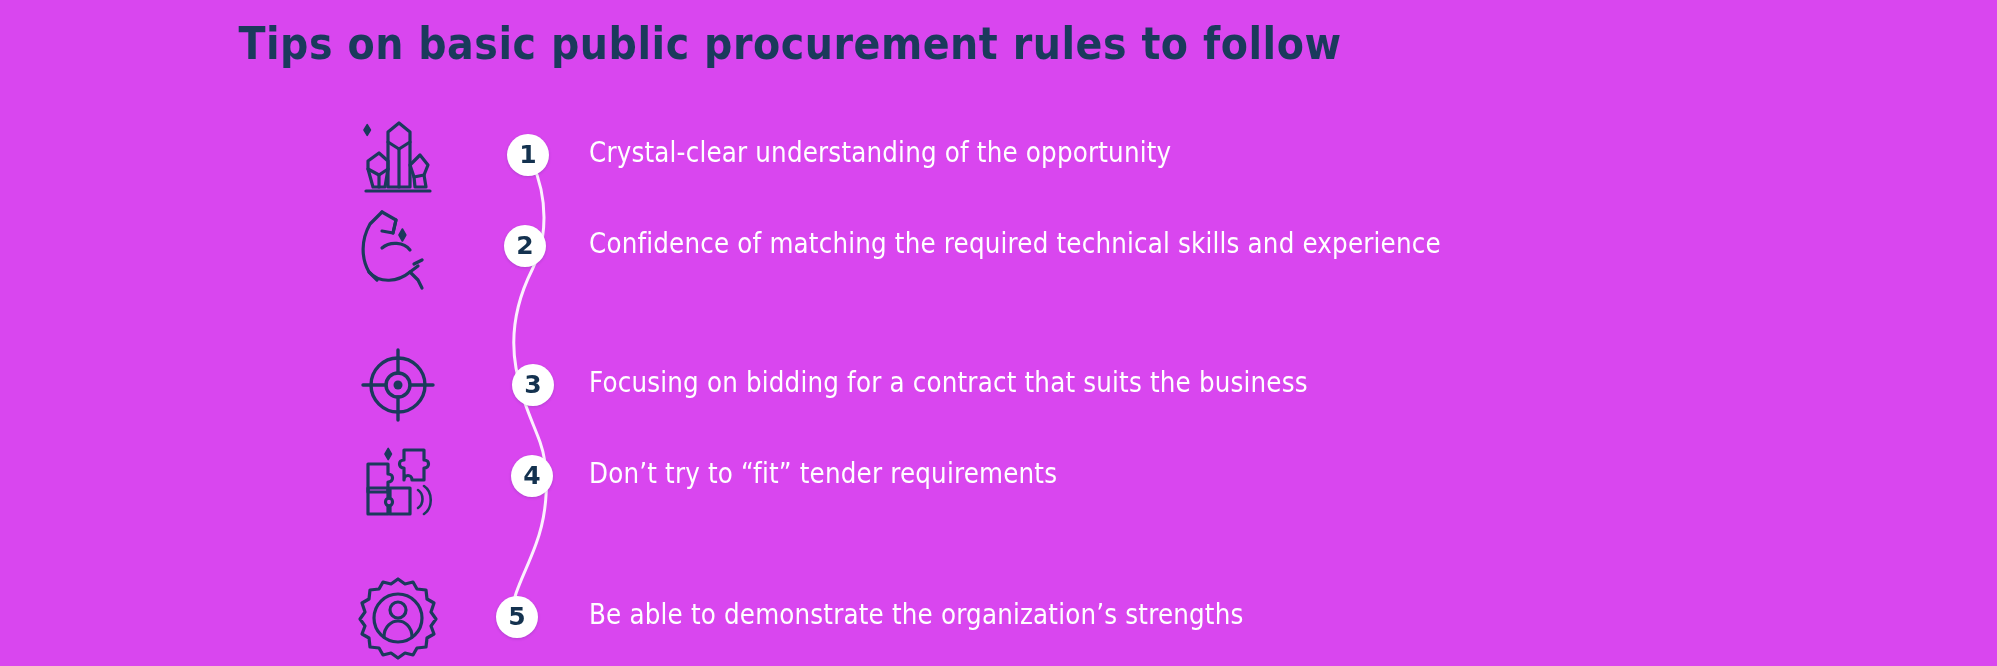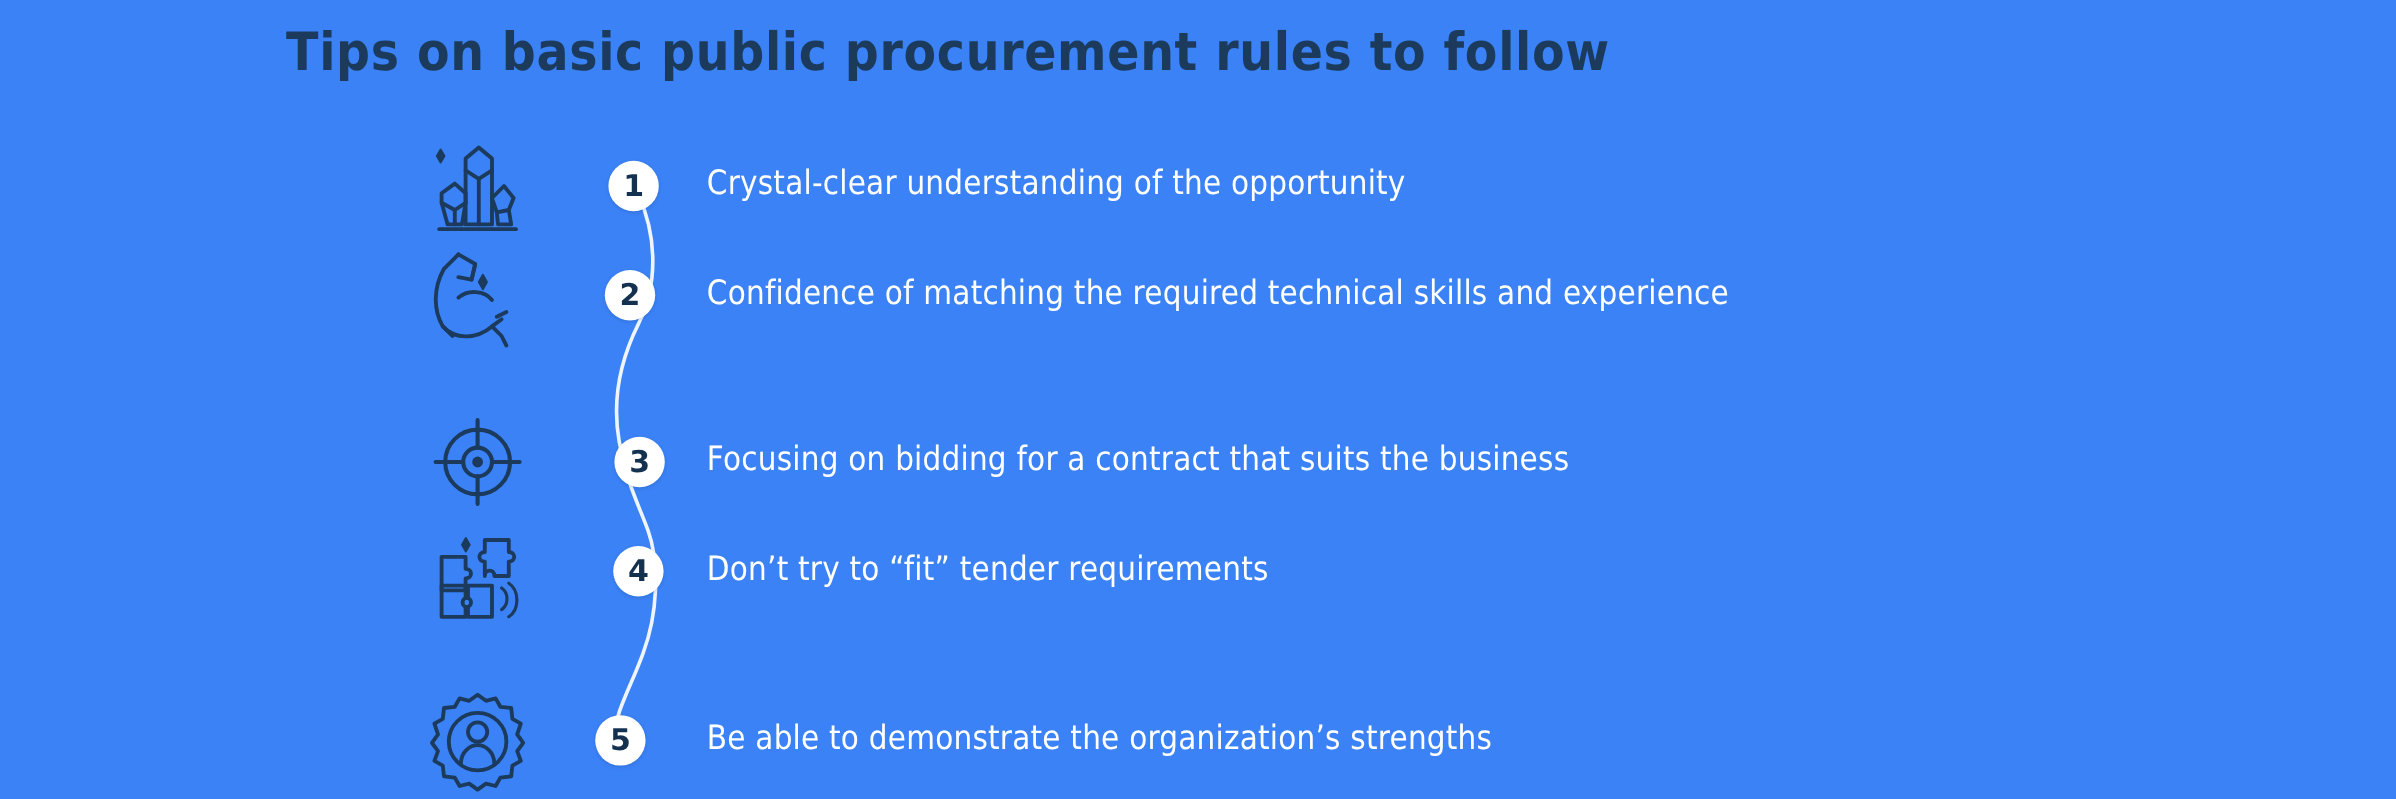--- a/index.html
+++ b/index.html
@@ -10,21 +10,21 @@
     width: 1997px;
     height: 666px;
     overflow: hidden;
     font-family: "Liberation Sans", "DejaVu Sans", sans-serif;
   }
 
   .infographic {
     position: relative;
     width: 1997px;
     height: 666px;
-    background: #3b82f6;
+    background: #d946ef;
     overflow: hidden;
   }
 
   
   .title {
     position: absolute;
     left: 0;
     top: 18px;
     width: 1580px;
     text-align: center;

